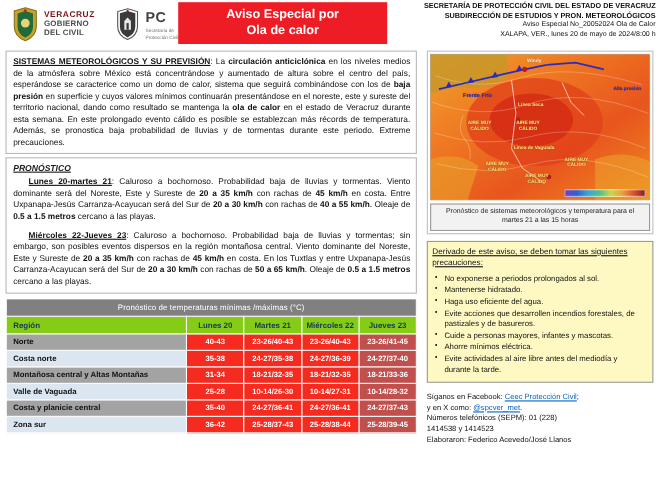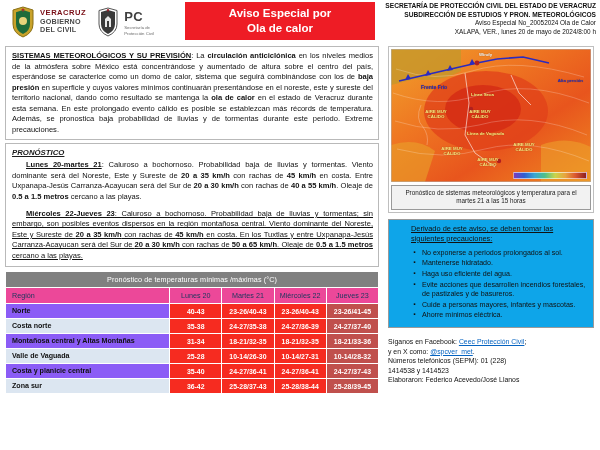--- a/index.html
+++ b/index.html
@@ -7,21 +7,21 @@
     width:600px;height:450px;overflow:hidden;
     background:#ffffff;
     font-family:"Liberation Sans", sans-serif;
     color:#1a1a1a;
     position:relative;
   }
   .page{position:relative;width:600px;height:450px;}
 
   
   .header{display:flex;align-items:flex-start;height:44px;}
-  .logos{display:flex;align-items:center;gap:10px;padding:6px 0 0 10px;width:185px;box-sizing:border-box;}
+  .logos{display:flex;align-items:center;gap:10px;padding:6px 0 0 10px;width:162px;box-sizing:border-box;justify-content:space-between;}
   .crest{width:26px;height:32px;flex:none;}
   .vz-text{font-size:7.2px;line-height:8.6px;font-weight:bold;color:#4a4a4a;letter-spacing:.2px;}
   .vz-text .l1{color:#7a0f17;font-size:7.6px;letter-spacing:.5px;}
   .pc-block{display:flex;align-items:center;gap:4px;}
   .pc-seal{width:24px;height:30px;flex:none;}
   .pc-label{line-height:1;}
   .pc-label .pc{font-size:13px;font-weight:bold;color:#404040;letter-spacing:.3px;}
   .pc-label .sub{font-size:4.3px;color:#6b6b6b;line-height:5px;display:block;margin-top:1px;}
 
   .title-banner{
@@ -51,47 +51,47 @@
   .indent{text-indent:14px;}
 
   
   .tbl-wrap{margin-top:4px;}
   table{border-collapse:collapse;width:100%;table-layout:fixed;font-size:7px;}
   table .cap{
     background:#808080;color:#fff;font-weight:normal;font-size:7.2px;
     text-align:center;padding:3px 0;letter-spacing:.1px;
   }
   thead th{
-    background:#ec4899;color:#17365d;font-weight:normal;font-size:7.2px;
+    background:#84cc16;color:#17365d;font-weight:bold;font-size:7.2px;
     padding:3px 0;border:1px solid #fff;text-align:center;
   }
   thead th.reg{text-align:left;padding-left:6px;}
   tbody td{
     padding:3px 0;border:1px solid #fff;text-align:center;
     font-weight:bold;font-size:6.9px;
   }
   tbody td.reg{
     text-align:left;padding-left:6px;color:#111;font-weight:bold;
-    background:#8b5cf6;font-size:7.1px;
+    background:#a3a3a3;font-size:7.1px;
   }
   tbody tr:nth-child(even) td.reg{background:#dce6f1;}
   td.hot{background:#f62b20;color:#fff;}
   td.hot2{background:#c0504d;color:#fff;}
   col.c-reg{width:44%;}
   col.c-d{width:14%;}
 
   
   .map-frame{border:1px solid #bfbfbf;padding:2px;background:#fff;margin-top:2px;}
   .map{position:relative;width:100%;height:133px;overflow:hidden;background:#e8891f;}
   .map svg{display:block;width:100%;height:100%;}
   .map-cap{
     border:1px solid #9a9a9a;background:#f2f2f2;margin-top:3px;
     font-size:6.3px;line-height:8.4px;text-align:center;color:#222;padding:3px 4px;
   }
-  .prec-box{border:1px solid #9a9a9a;margin-top:6px;padding:4px 6px 5px 22px;background:#0ea5e9;}
+  .prec-box{border:1px solid #9a9a9a;margin-top:6px;padding:4px 6px 5px 4px;background:#fef9c3;}
   .prec-title{font-size:7.4px;font-weight:normal;text-decoration:underline;line-height:10px;color:#111;}
   .prec-list{list-style:none;margin:5px 0 0 0;padding:0;}
   .prec-list li{
     font-size:7.1px;line-height:9.6px;color:#111;position:relative;
     padding-left:11px;margin-bottom:1px;
   }
   .prec-list li:before{content:"\00b7";position:absolute;left:2px;top:-1px;font-size:11px;font-weight:bold;}
   .contact{margin-top:9px;font-size:6.9px;line-height:9.6px;color:#111;}
   .contact a{color:#0563c1;text-decoration:underline;}
 
@@ -161,21 +161,21 @@
         <span class="u">SISTEMAS METEOROLÓGICOS Y SU PREVISIÓN</span><span>: La </span><b>circulación anticiclónica</b><span> en los niveles medios de la atmósfera sobre México está concentrándose y aumentado de altura sobre el centro del país, esperándose se caracterice como un domo de calor, sistema que seguirá combinándose con los de </span><b>baja presión</b><span> en superficie y cuyos valores mínimos continuarán presentándose en el noreste, este y sureste del territorio nacional, dando como resultado se mantenga la </span><b>ola de calor</b><span> en el estado de Veracruz durante esta semana. En este prolongado evento cálido es posible se establezcan más récords de temperatura. Además, se pronostica baja probabilidad de lluvias y de tormentas durante este periodo. Extreme precauciones.</span>
       </div>
 
       <div class="panel" id="p-forecast">
         <div class="sec-title">PRONÓSTICO</div>
 
         <div class="para fc-block indent">
           <b class="u">Lunes 20-martes 21</b><span>: Caluroso a bochornoso. Probabilidad baja de lluvias y tormentas. Viento dominante será del Noreste, Este y Sureste de </span><b>20 a 35 km/h</b><span> con rachas de </span><b>45 km/h</b><span> en costa. Entre Uxpanapa-Jesús Carranza-Acayucan será del Sur de </span><b>20 a 30 km/h</b><span> con rachas de </span><b>40 a 55 km/h</b><span>. Oleaje de </span><b>0.5 a 1.5 metros</b><span> cercano a las playas.</span>
         </div>
 
-        <div class="para fc-block indent" style="margin-top:6px;text-decoration:underline;">
+        <div class="para fc-block indent" style="margin-top:6px;">
           <b class="u">Miércoles 22-Jueves 23</b><span>: Caluroso a bochornoso. Probabilidad baja de lluvias y tormentas; sin embargo, son posibles eventos dispersos en la región montañosa central. Viento dominante del Noreste, Este y Sureste de </span><b>20 a 35 km/h</b><span> con rachas de </span><b>45 km/h</b><span> en costa. En los Tuxtlas y entre Uxpanapa-Jesús Carranza-Acayucan será del Sur de </span><b>20 a 30 km/h</b><span> con rachas de </span><b>50 a 65 km/h</b><span>. Oleaje de </span><b>0.5 a 1.5 metros</b><span> cercano a las playas.</span>
         </div>
       </div>
 
       <div class="tbl-wrap">
         <table>
           <colgroup>
             <col class="c-reg">
               <col class="c-d">
               <col class="c-d">
@@ -304,20 +304,21 @@
 
       <div class="prec-box">
         <div class="prec-title">Derivado de este aviso, se deben tomar las siguientes precauciones:</div>
         <ul class="prec-list" id="prec-list">
             <li>No exponerse a periodos prolongados al sol.</li>
             <li>Mantenerse hidratado.</li>
             <li>Haga uso eficiente del agua.</li>
             <li>Evite acciones que desarrollen incendios forestales, de pastizales y de basureros.</li>
             <li>Cuide a personas mayores, infantes y mascotas.</li>
             <li>Ahorre mínimos eléctrica.</li>
+            <li>Evite actividades al aire libre antes del mediodía y durante la tarde.</li>
           </ul>
       </div>
 
       <div class="contact">
         <div><span>Síganos en Facebook: </span><a href="#">Ceec Protección Civil</a><span>;</span></div>
         <div><span>y en X como: </span><a href="#">@spcver_met</a><span>.</span></div>
         <div>Números telefónicos (SEPM):  01 (228)</div>
         <div>1414538  y 1414523</div>
         <div>Elaboraron: Federico Acevedo/José Llanos</div>
       </div>

